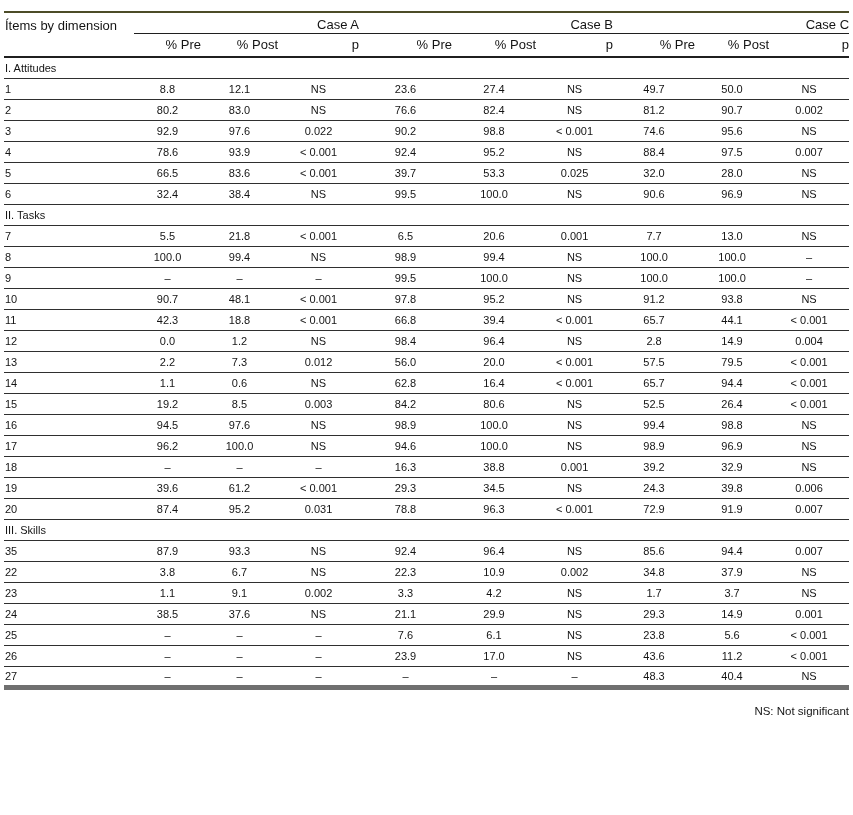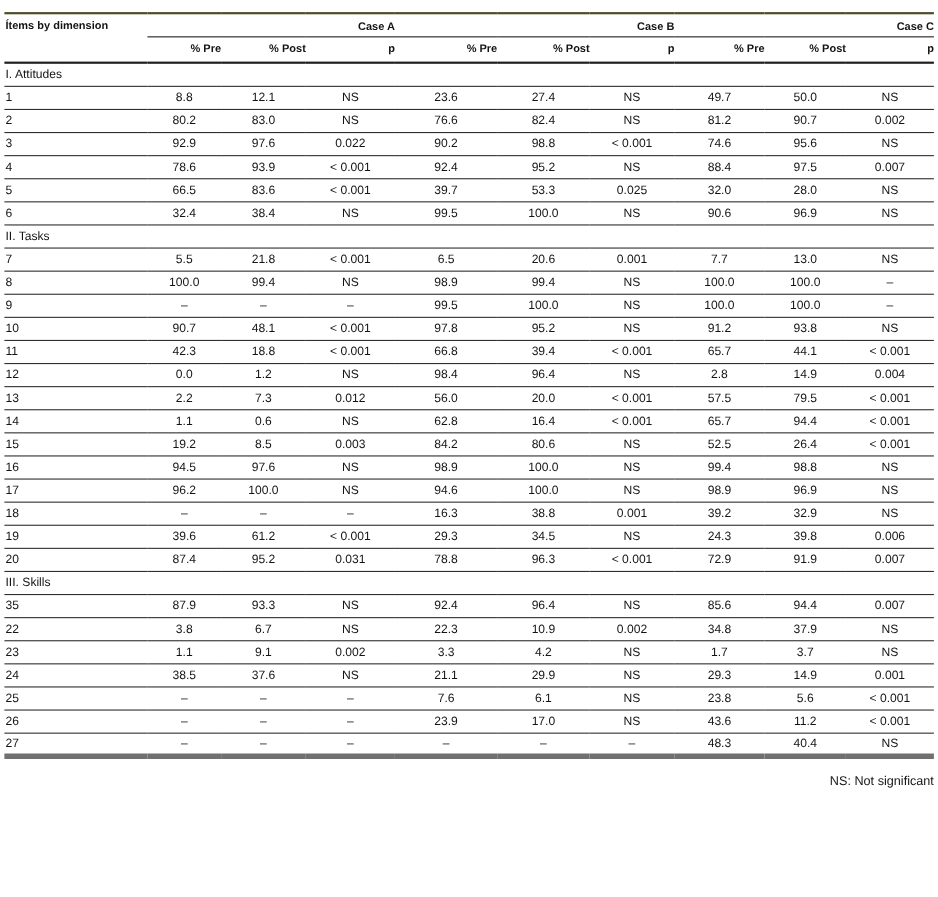--- a/index.html
+++ b/index.html
@@ -38,21 +38,21 @@
 
   
   table.data-table {
     width: 845px;
     margin-top: 7px;
     border-collapse: collapse;
     table-layout: fixed;
     border-top: 2px solid var(--rule-top);
     border-bottom: 5px solid var(--bottom-bar);
   }
-  thead th { font-size: 10px; font-weight: bold; padding: 0; }
+  thead th { font-size: 13px; font-weight: normal; padding: 0; }
   th.item-head {
     text-align: left; vertical-align: top;
     padding: 5px 0 0 1px;
     border-bottom: 2px solid var(--rule-dark);
   }
   th.case-head {
     height: 21px; vertical-align: middle; text-align: right;
     padding-top: 4px;
     border-bottom: 1px solid var(--rule-dark);
   }

